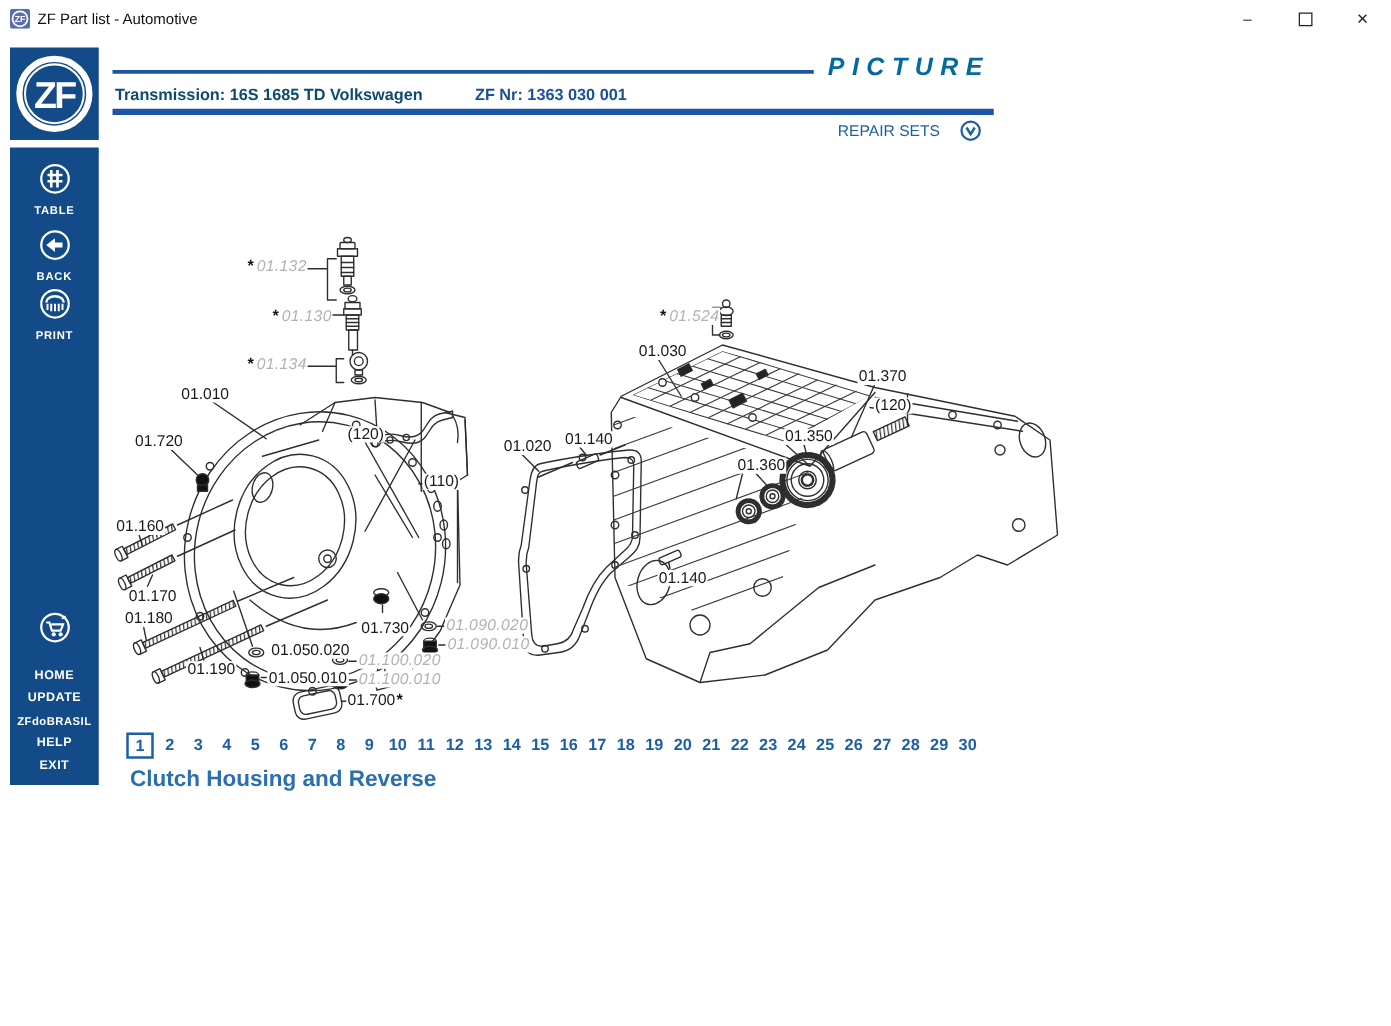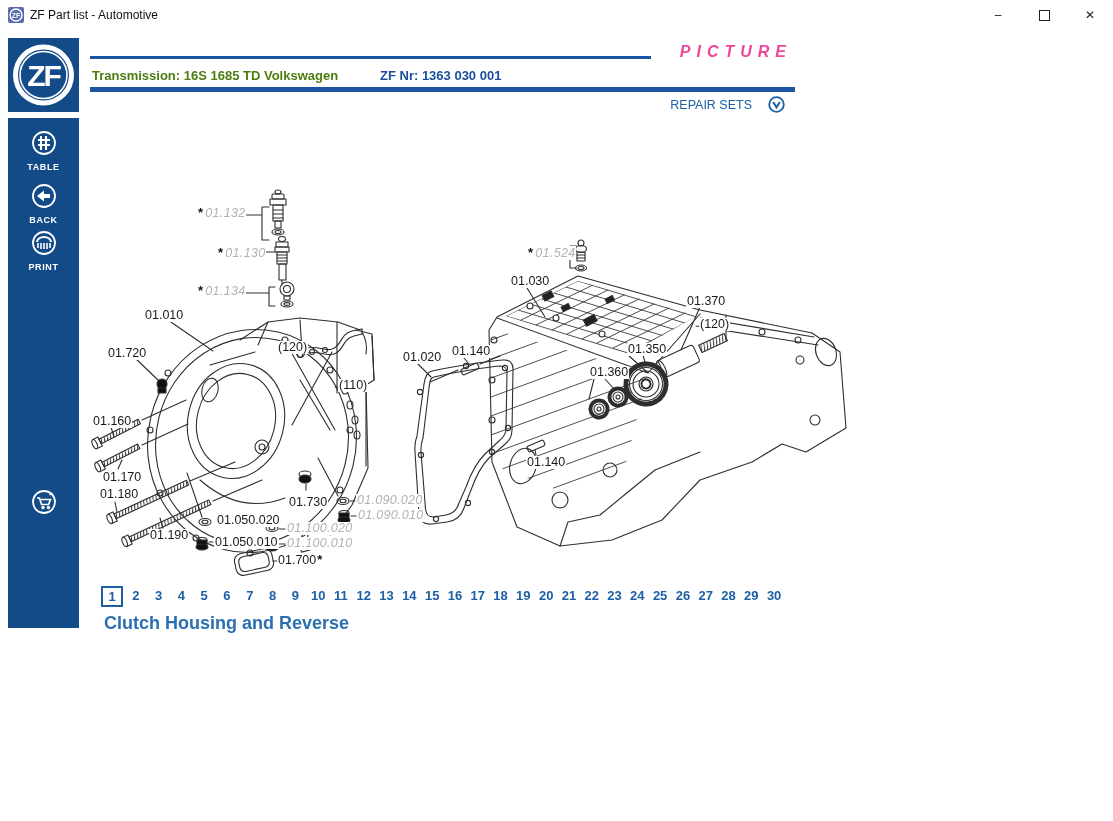--- a/index.html
+++ b/index.html
@@ -21,22 +21,22 @@
   .side-panel{position:absolute;left:8px;top:118px;width:71px;height:510px;background:#134a88;}
   .side-btn{position:absolute;left:0;width:100%;text-align:center;color:#fff;cursor:pointer;}
   .side-btn .lbl{display:block;font-size:9px;font-weight:bold;letter-spacing:.6px;margin-top:2px;}
   .side-links{position:absolute;left:0;top:414px;width:100%;text-align:center;}
   .side-link{display:block;color:#fff;font-size:10px;font-weight:bold;letter-spacing:.4px;
              line-height:18px;cursor:pointer;white-space:nowrap;}
 
   
   .hdr-thin-line{position:absolute;left:90px;top:56px;width:561px;height:3px;background:#1d55a5;}
   .hdr-picture{position:absolute;left:660px;top:43px;width:132px;text-align:right;
-               font-size:16px;font-weight:bold;font-style:italic;letter-spacing:6px;color:#ec4899;}
-  .hdr-row{position:absolute;left:92px;top:68px;font-size:13px;font-weight:bold;color:#4d7c0f;}
+               font-size:20px;font-weight:bold;font-style:italic;letter-spacing:6px;color:#0369a1;}
+  .hdr-row{position:absolute;left:92px;top:68px;font-size:13px;font-weight:bold;color:#0c4a6e;}
   .hdr-zfnr{position:absolute;left:380px;top:68px;font-size:13px;font-weight:bold;color:#1b4f9c;}
   .hdr-thick-line{position:absolute;left:90px;top:87px;width:705px;height:5px;background:#1d55a5;}
   .repair-sets{position:absolute;right:328px;top:96px;display:flex;align-items:center;gap:16px;
                color:#1d5fa5;font-size:12.5px;cursor:pointer;}
 
   
   #diagram-svg{position:absolute;left:0;top:0;pointer-events:none;}
   #diagram-labels{position:absolute;left:0;top:0;width:1113px;height:821px;pointer-events:none;}
   .part-label{position:absolute;font-size:12.5px;color:#1a1a1a;white-space:nowrap;
               background:#fff;padding:0 1px;line-height:13px;}
@@ -102,20 +102,27 @@
     <span class="lbl">PRINT</span>
   </div>
   <div class="side-btn" style="top:371px;">
     <svg width="26" height="26" viewBox="-13 -13 26 26">
       <circle r="11" fill="none" stroke="#fff" stroke-width="1.8"></circle>
       <path d="M-7,-4 h2.5 l2,6.5 h7 l2,-5 h-9.5" fill="none" stroke="#fff" stroke-width="1.7"></path>
       <circle cx="-1" cy="5.5" r="1.7" fill="#fff"></circle>
       <circle cx="4.5" cy="5.5" r="1.7" fill="#fff"></circle>
       <path d="M5.5,-7 l3,-2" stroke="#fff" stroke-width="1.5"></path>
     </svg>
+  </div>
+  <div class="side-links">
+    <span class="side-link">HOME</span>
+    <span class="side-link">UPDATE</span>
+    <span class="side-link" style="font-size:9px;">ZFdoBRASIL</span>
+    <span class="side-link">HELP</span>
+    <span class="side-link">EXIT</span>
   </div>
 </div>
 
 <div class="hdr-thin-line"></div>
 <div class="hdr-picture">PICTURE</div>
 <div class="hdr-row">Transmission: 16S 1685 TD Volkswagen</div>
 <div class="hdr-zfnr">ZF Nr: 1363 030 001</div>
 <div class="hdr-thick-line"></div>
 <div class="repair-sets">
   <span>REPAIR SETS</span>

